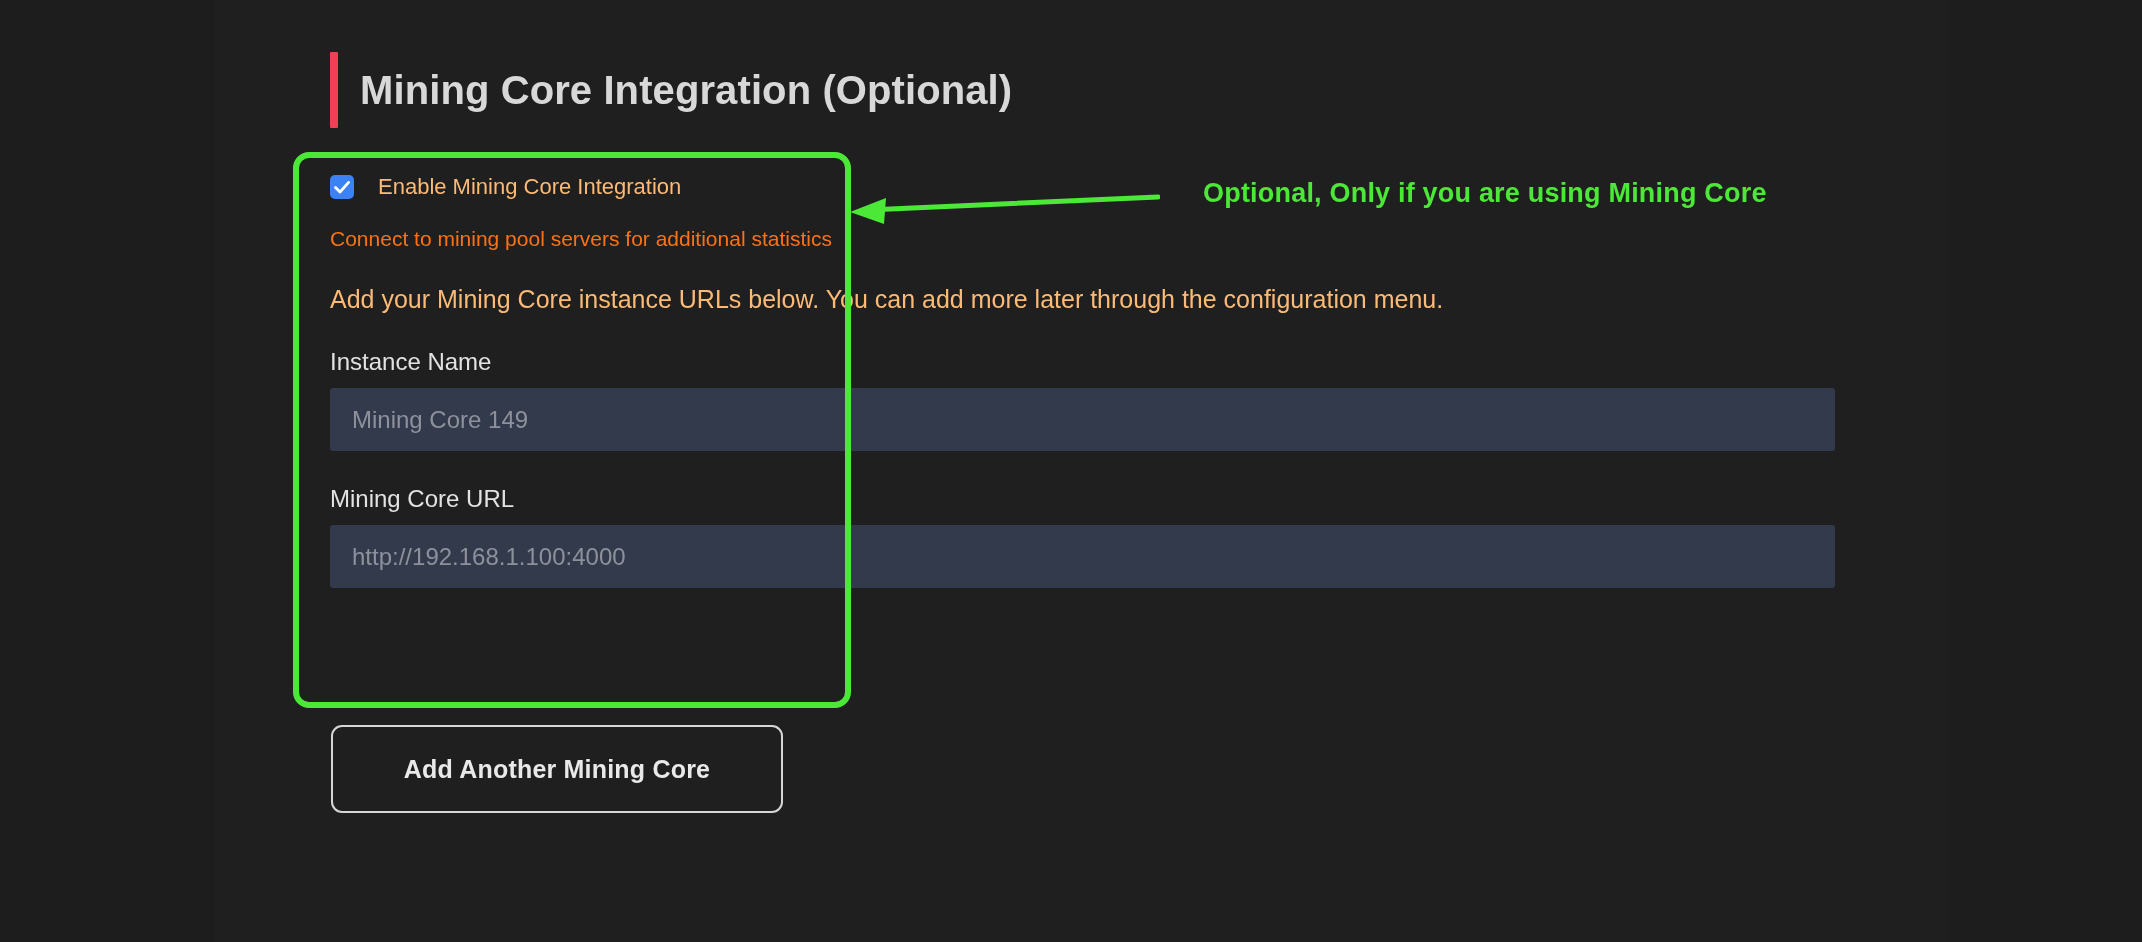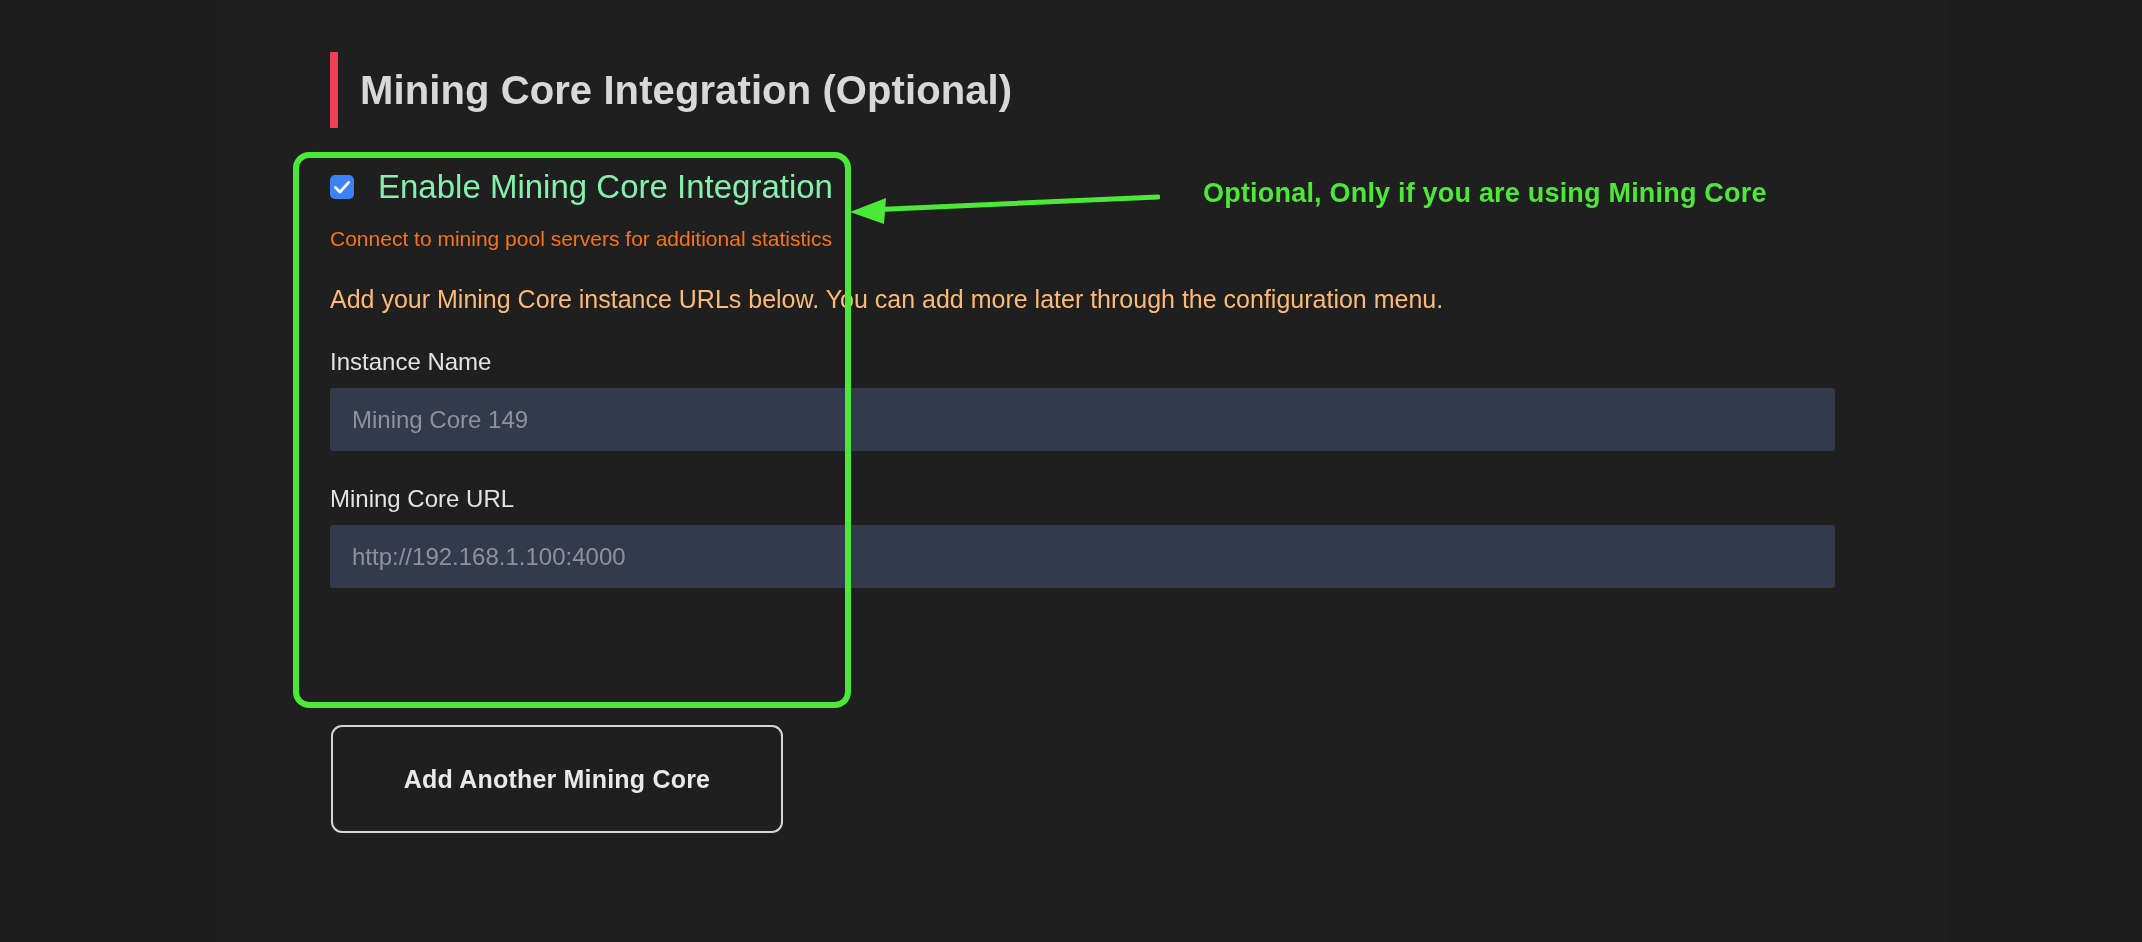--- a/index.html
+++ b/index.html
@@ -92,22 +92,22 @@
     height: 24px;
     border-radius: 5px;
     background: #3b82f6;
     flex: none;
     position: relative;
   }
   .checkbox svg { display: block; }
 
   .checkbox-label {
     margin-left: 24px;
-    font-size: 33px;
-    color: #86efac;
+    font-size: 22px;
+    color: #fdba74;
     white-space: nowrap;
   }
 
   .help-text {
     margin-top: 23px;
     font-size: 21px;
     color: #f97316;
     white-space: nowrap;
   }
 
@@ -143,21 +143,21 @@
     display: block;
   }
   .field-input::placeholder { color: #8d919c; opacity: 1; }
 
   
   .add-button {
     position: absolute;
     left: 331px;
     top: 725px;
     width: 452px;
-    height: 108px;
+    height: 88px;
     border: 2px solid #d6d6d6;
     border-radius: 11px;
     background: transparent;
     color: #e9e9e9;
     font-family: "Liberation Sans", sans-serif;
     font-size: 25px;
     font-weight: bold;
     cursor: pointer;
     letter-spacing: 0.2px;
   }

